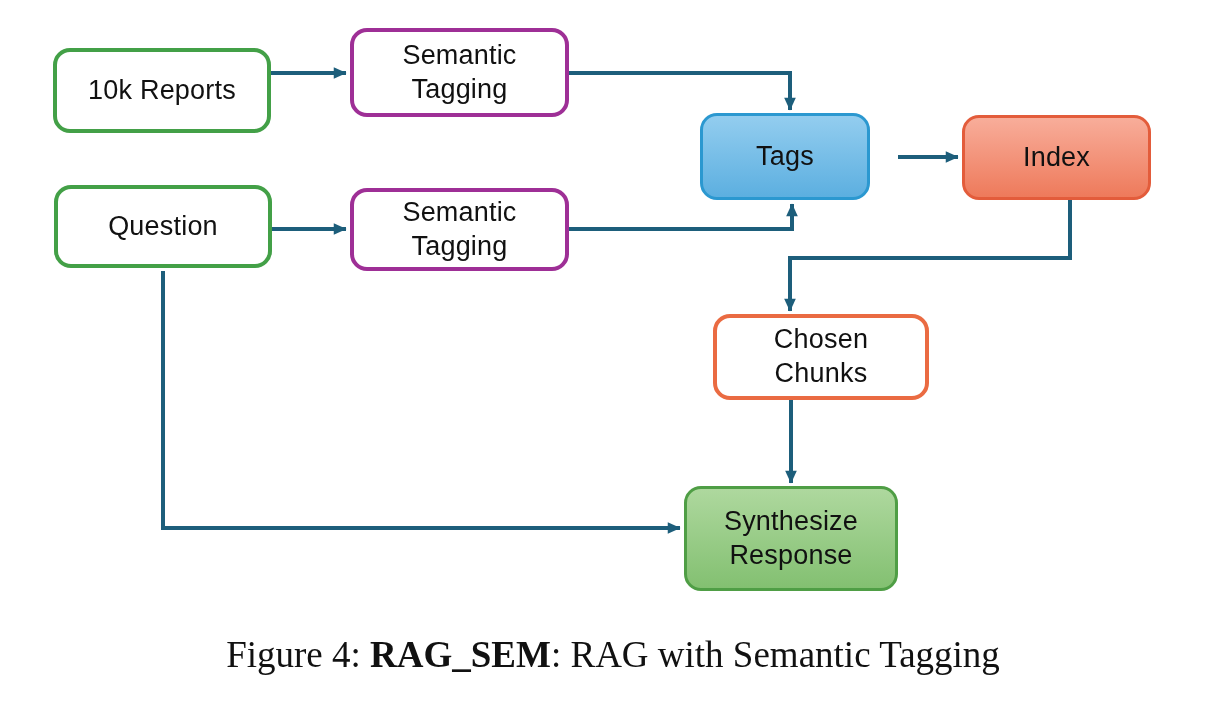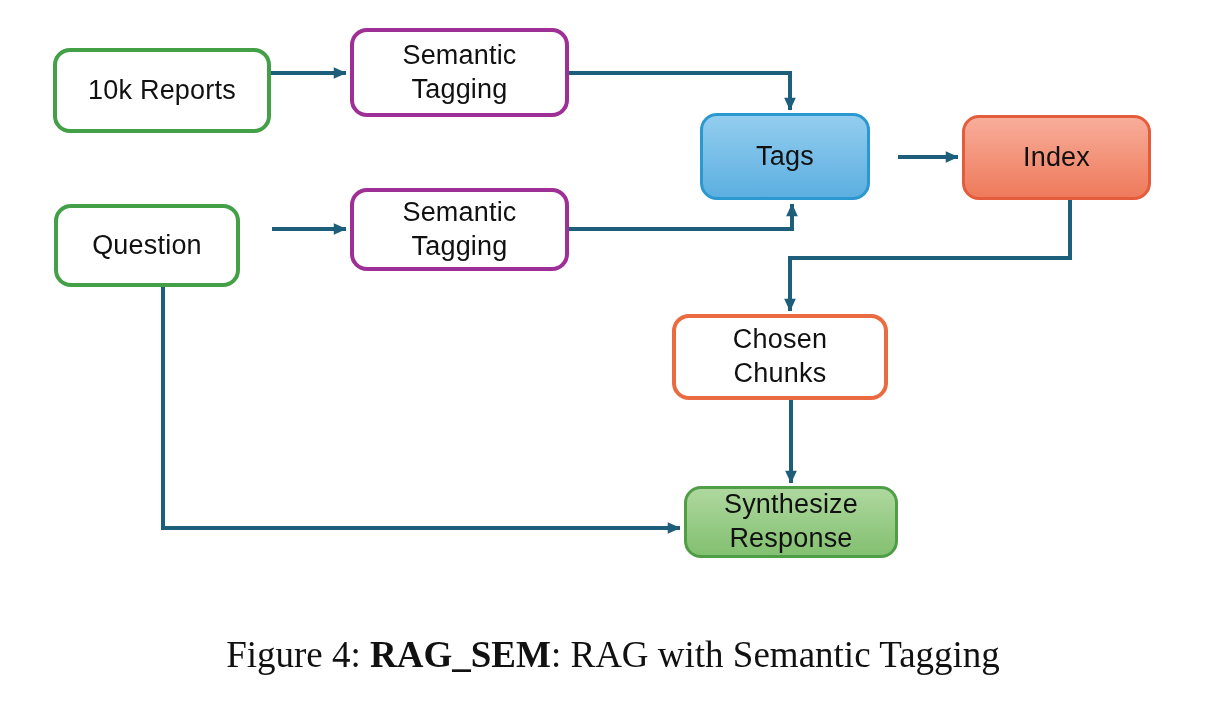--- a/index.html
+++ b/index.html
@@ -55,26 +55,26 @@
     background: linear-gradient(180deg, #F8AD9A 0%, #EE7A5B 100%);
   }
   .green-fill {
     border: 3px solid #4F9E45;
     background: linear-gradient(180deg, #AED89E 0%, #83C071 100%);
   }
 
   
   .n-reports        { left: 53px;  top: 30px;  width: 218px; height: 85px; margin-top: 18px; }
   .n-semtag-top     { left: 350px; top: 28px;  width: 219px; height: 89px; }
-  .n-question       { left: 54px;  top: 204px; width: 186px; height: 83px; }
+  .n-question       { left: 54px;  top: 185px; width: 218px; height: 83px; }
   .n-semtag-bottom  { left: 350px; top: 188px; width: 219px; height: 83px; }
   .n-tags           { left: 700px; top: 113px; width: 170px; height: 87px; }
   .n-index          { left: 962px; top: 115px; width: 189px; height: 85px; }
-  .n-chosen         { left: 672px; top: 314px; width: 216px; height: 86px; }
-  .n-synth          { left: 684px; top: 486px; width: 214px; height: 72px; }
+  .n-chosen         { left: 713px; top: 314px; width: 216px; height: 86px; }
+  .n-synth          { left: 684px; top: 486px; width: 214px; height: 105px; }
 
   .caption {
     position: absolute;
     left: 0;
     right: 0;
     top: 633px;
     text-align: center;
     font-family: "Liberation Serif", serif;
     font-size: 37px;
     color: #111111;

